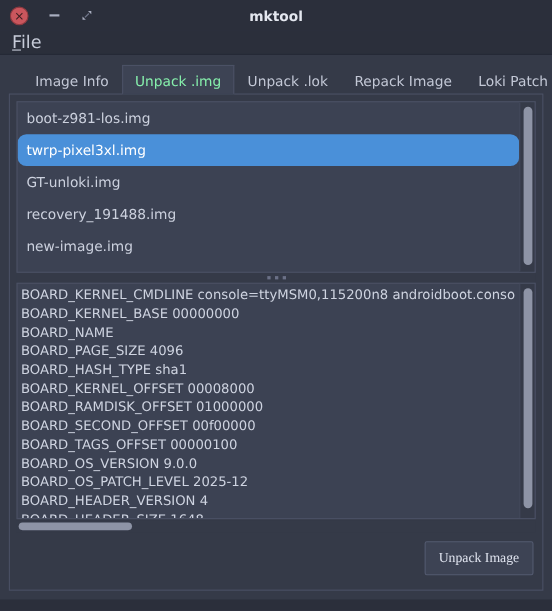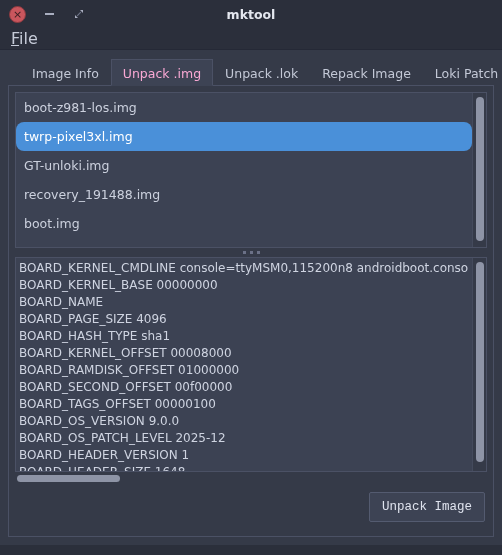--- a/index.html
+++ b/index.html
@@ -124,21 +124,21 @@
     height: 27px;
     line-height: 17px;
     border: 1px solid transparent;
     border-bottom: none;
     white-space: nowrap;
   }
   .tab.active {
     background: #3d4354;
     border: 1px solid #4b5165;
     border-bottom: 1px solid #3d4354;
-    color: #f9a8d4;
+    color: #86efac;
   }
 
   
   .tabpanel {
     flex: 1 1 auto;
     border: 1px solid #4b5165;
     background: #353a48;
     margin-top: -1px;
     padding: 6px;
     display: flex;
@@ -261,21 +261,21 @@
     justify-content: flex-end;
     padding-right: 2px;
   }
   .btn {
     background: #3d4354;
     border: 1px solid #545b70;
     color: #dfe3ee;
     font-size: 12.5px;
     padding: 7px 12px;
     border-radius: 2px;
-    font-family: Liberation Mono, monospace;
+    font-family: Liberation Serif, serif;
   }
 
   .statusbar {
     height: 10px;
     flex: 0 0 auto;
     background: #2b2f3b;
   }
 </style>
 </head>
 <body>
@@ -312,20 +312,21 @@
     </div>
 
     <div class="tabpanel">
 
       <div class="listwrap">
         <div class="listbody">
           <div class="list-row">boot-z981-los.img</div>
           <div class="list-row selected">twrp-pixel3xl.img</div>
           <div class="list-row">GT-unloki.img</div>
           <div class="list-row">recovery_191488.img</div>
+          <div class="list-row">new-image.img</div>
           <div class="list-row">boot.img</div>
         </div>
         <div class="vscroll">
           <div class="vthumb" style="top:4px;height:144px;"></div>
         </div>
       </div>
 
       <div class="splitter">
         <div class="dots">
           <i></i>
@@ -340,21 +341,21 @@
           <div class="text-line">BOARD_KERNEL_BASE 00000000</div>
           <div class="text-line">BOARD_NAME</div>
           <div class="text-line">BOARD_PAGE_SIZE 4096</div>
           <div class="text-line">BOARD_HASH_TYPE sha1</div>
           <div class="text-line">BOARD_KERNEL_OFFSET 00008000</div>
           <div class="text-line">BOARD_RAMDISK_OFFSET 01000000</div>
           <div class="text-line">BOARD_SECOND_OFFSET 00f00000</div>
           <div class="text-line">BOARD_TAGS_OFFSET 00000100</div>
           <div class="text-line">BOARD_OS_VERSION 9.0.0</div>
           <div class="text-line">BOARD_OS_PATCH_LEVEL 2025-12</div>
-          <div class="text-line">BOARD_HEADER_VERSION 1</div>
+          <div class="text-line">BOARD_HEADER_VERSION 4</div>
           <div class="text-line">BOARD_HEADER_SIZE 1648</div>
         </div>
         <div class="vscroll">
           <div class="vthumb" style="top:4px;height:200px;"></div>
         </div>
       </div>
 
       <div class="hscroll">
         <div class="hthumb"></div>
       </div>

